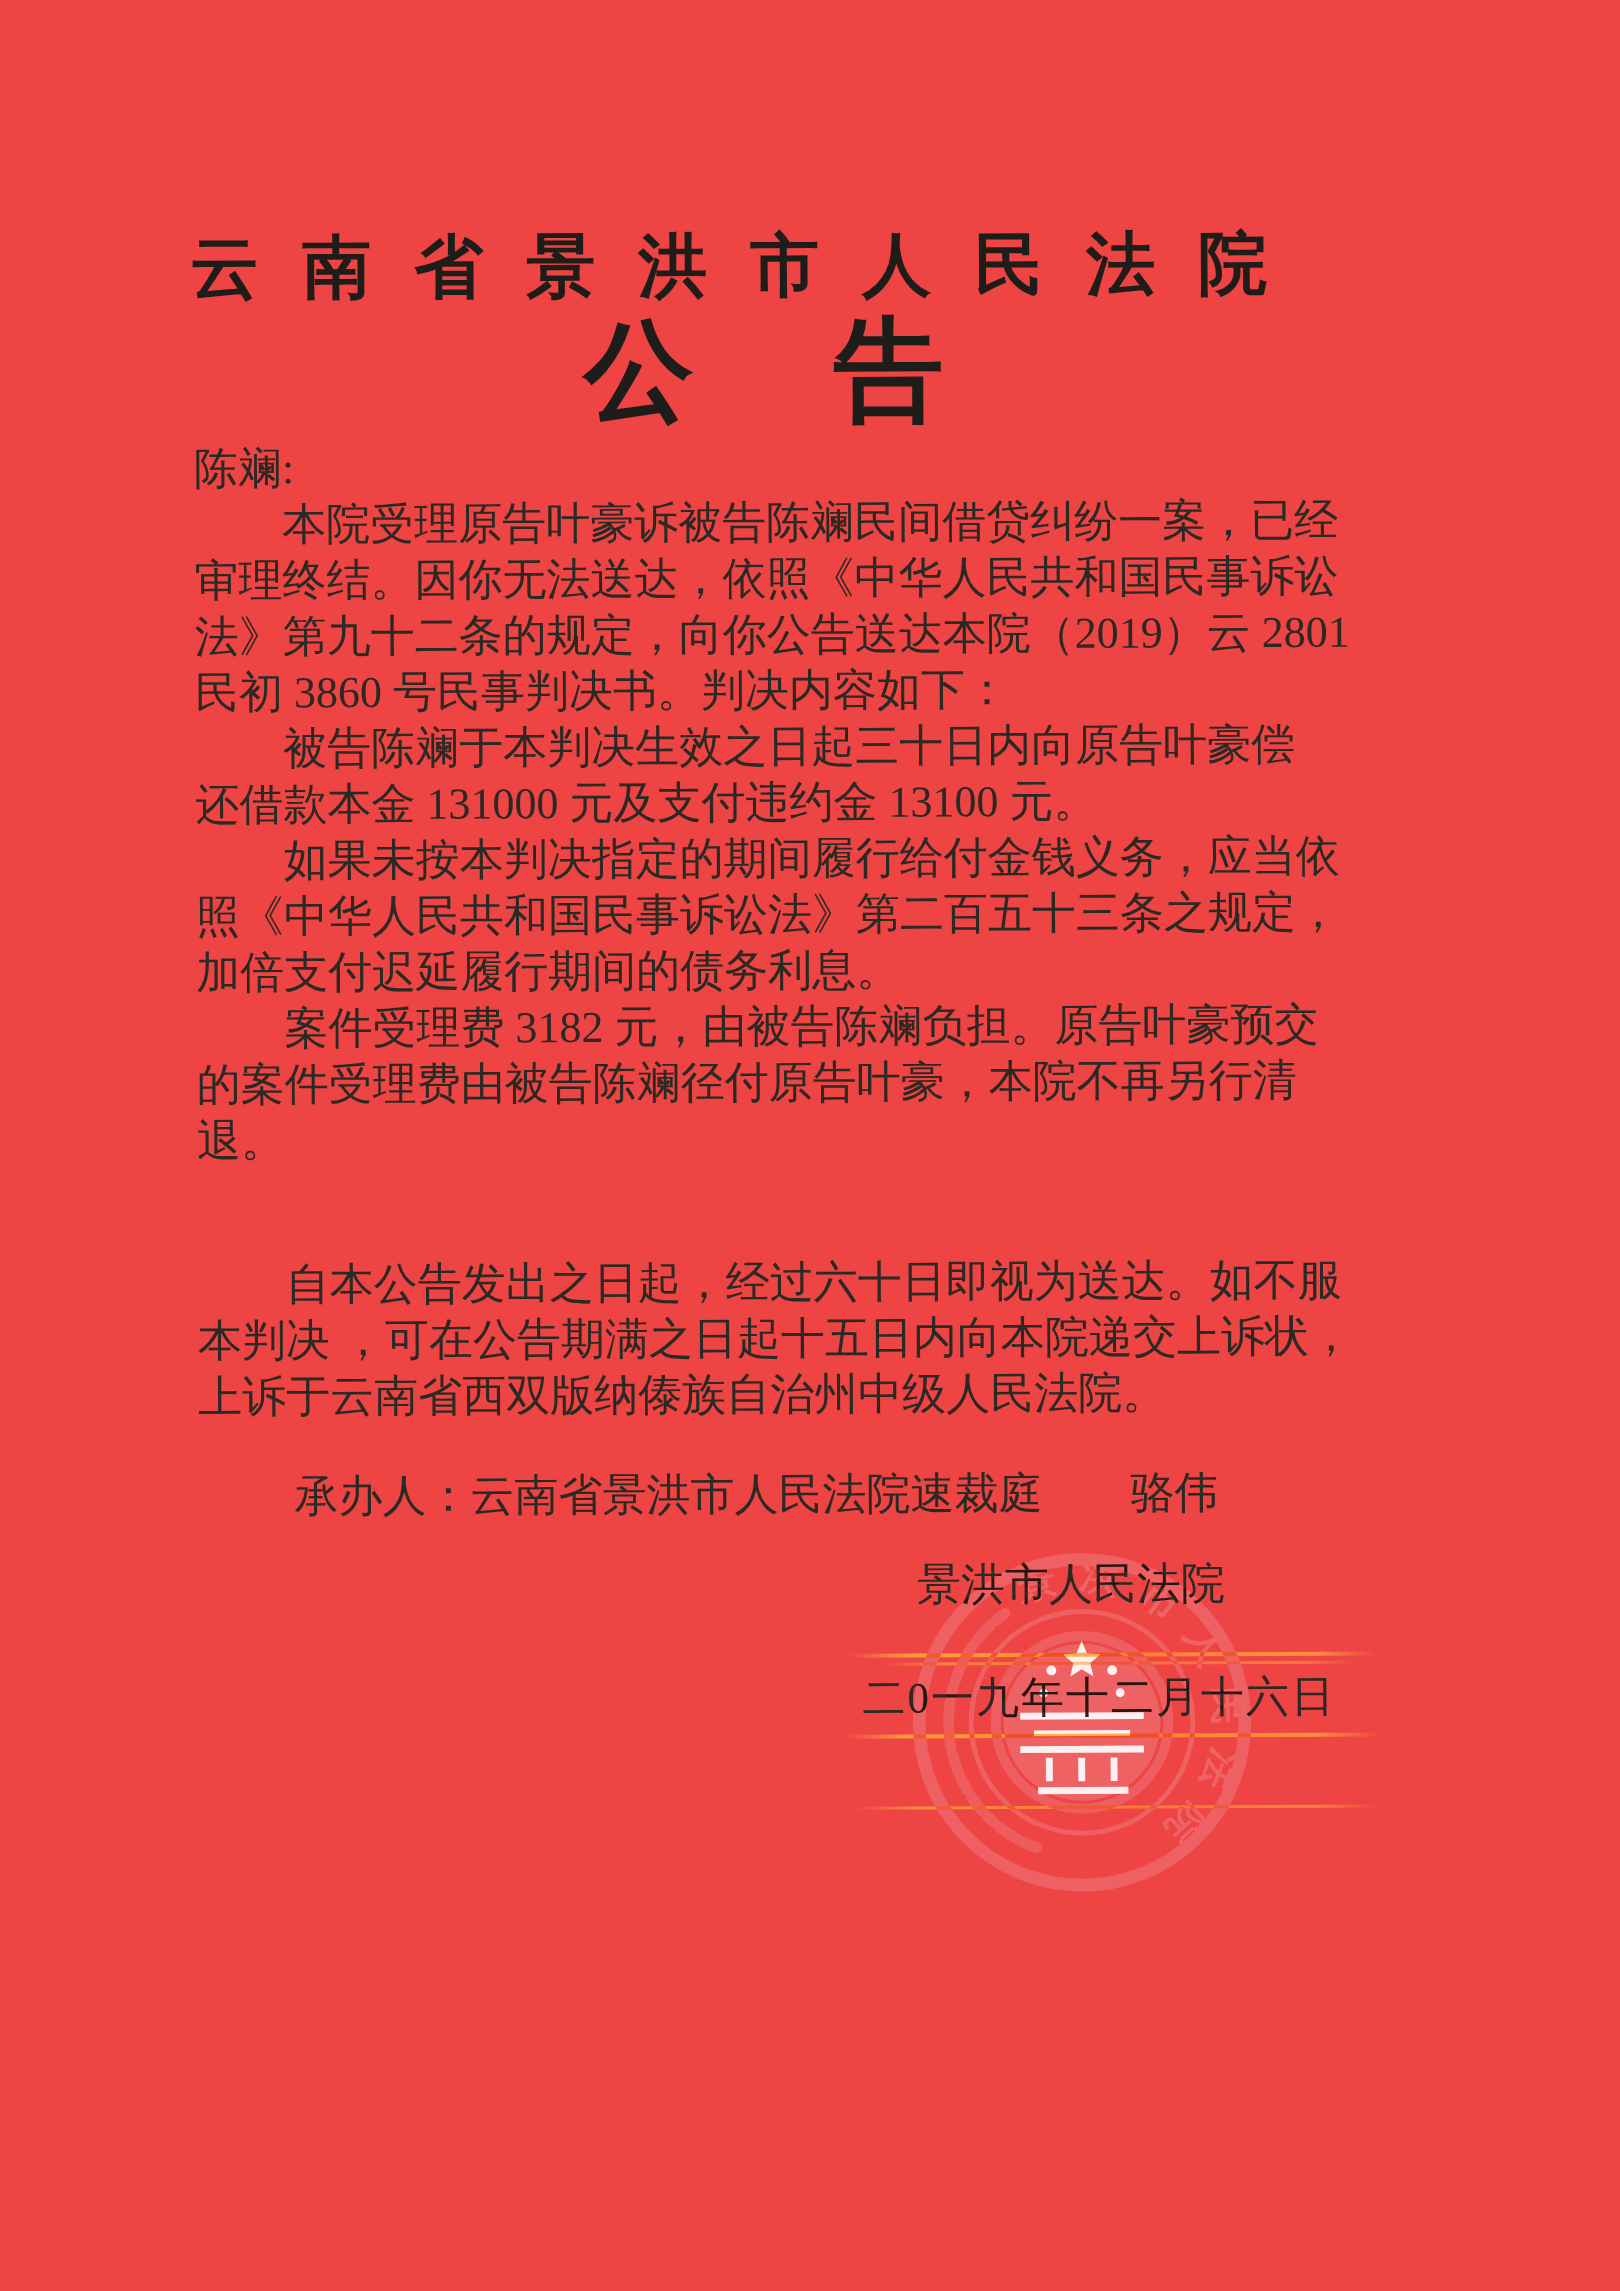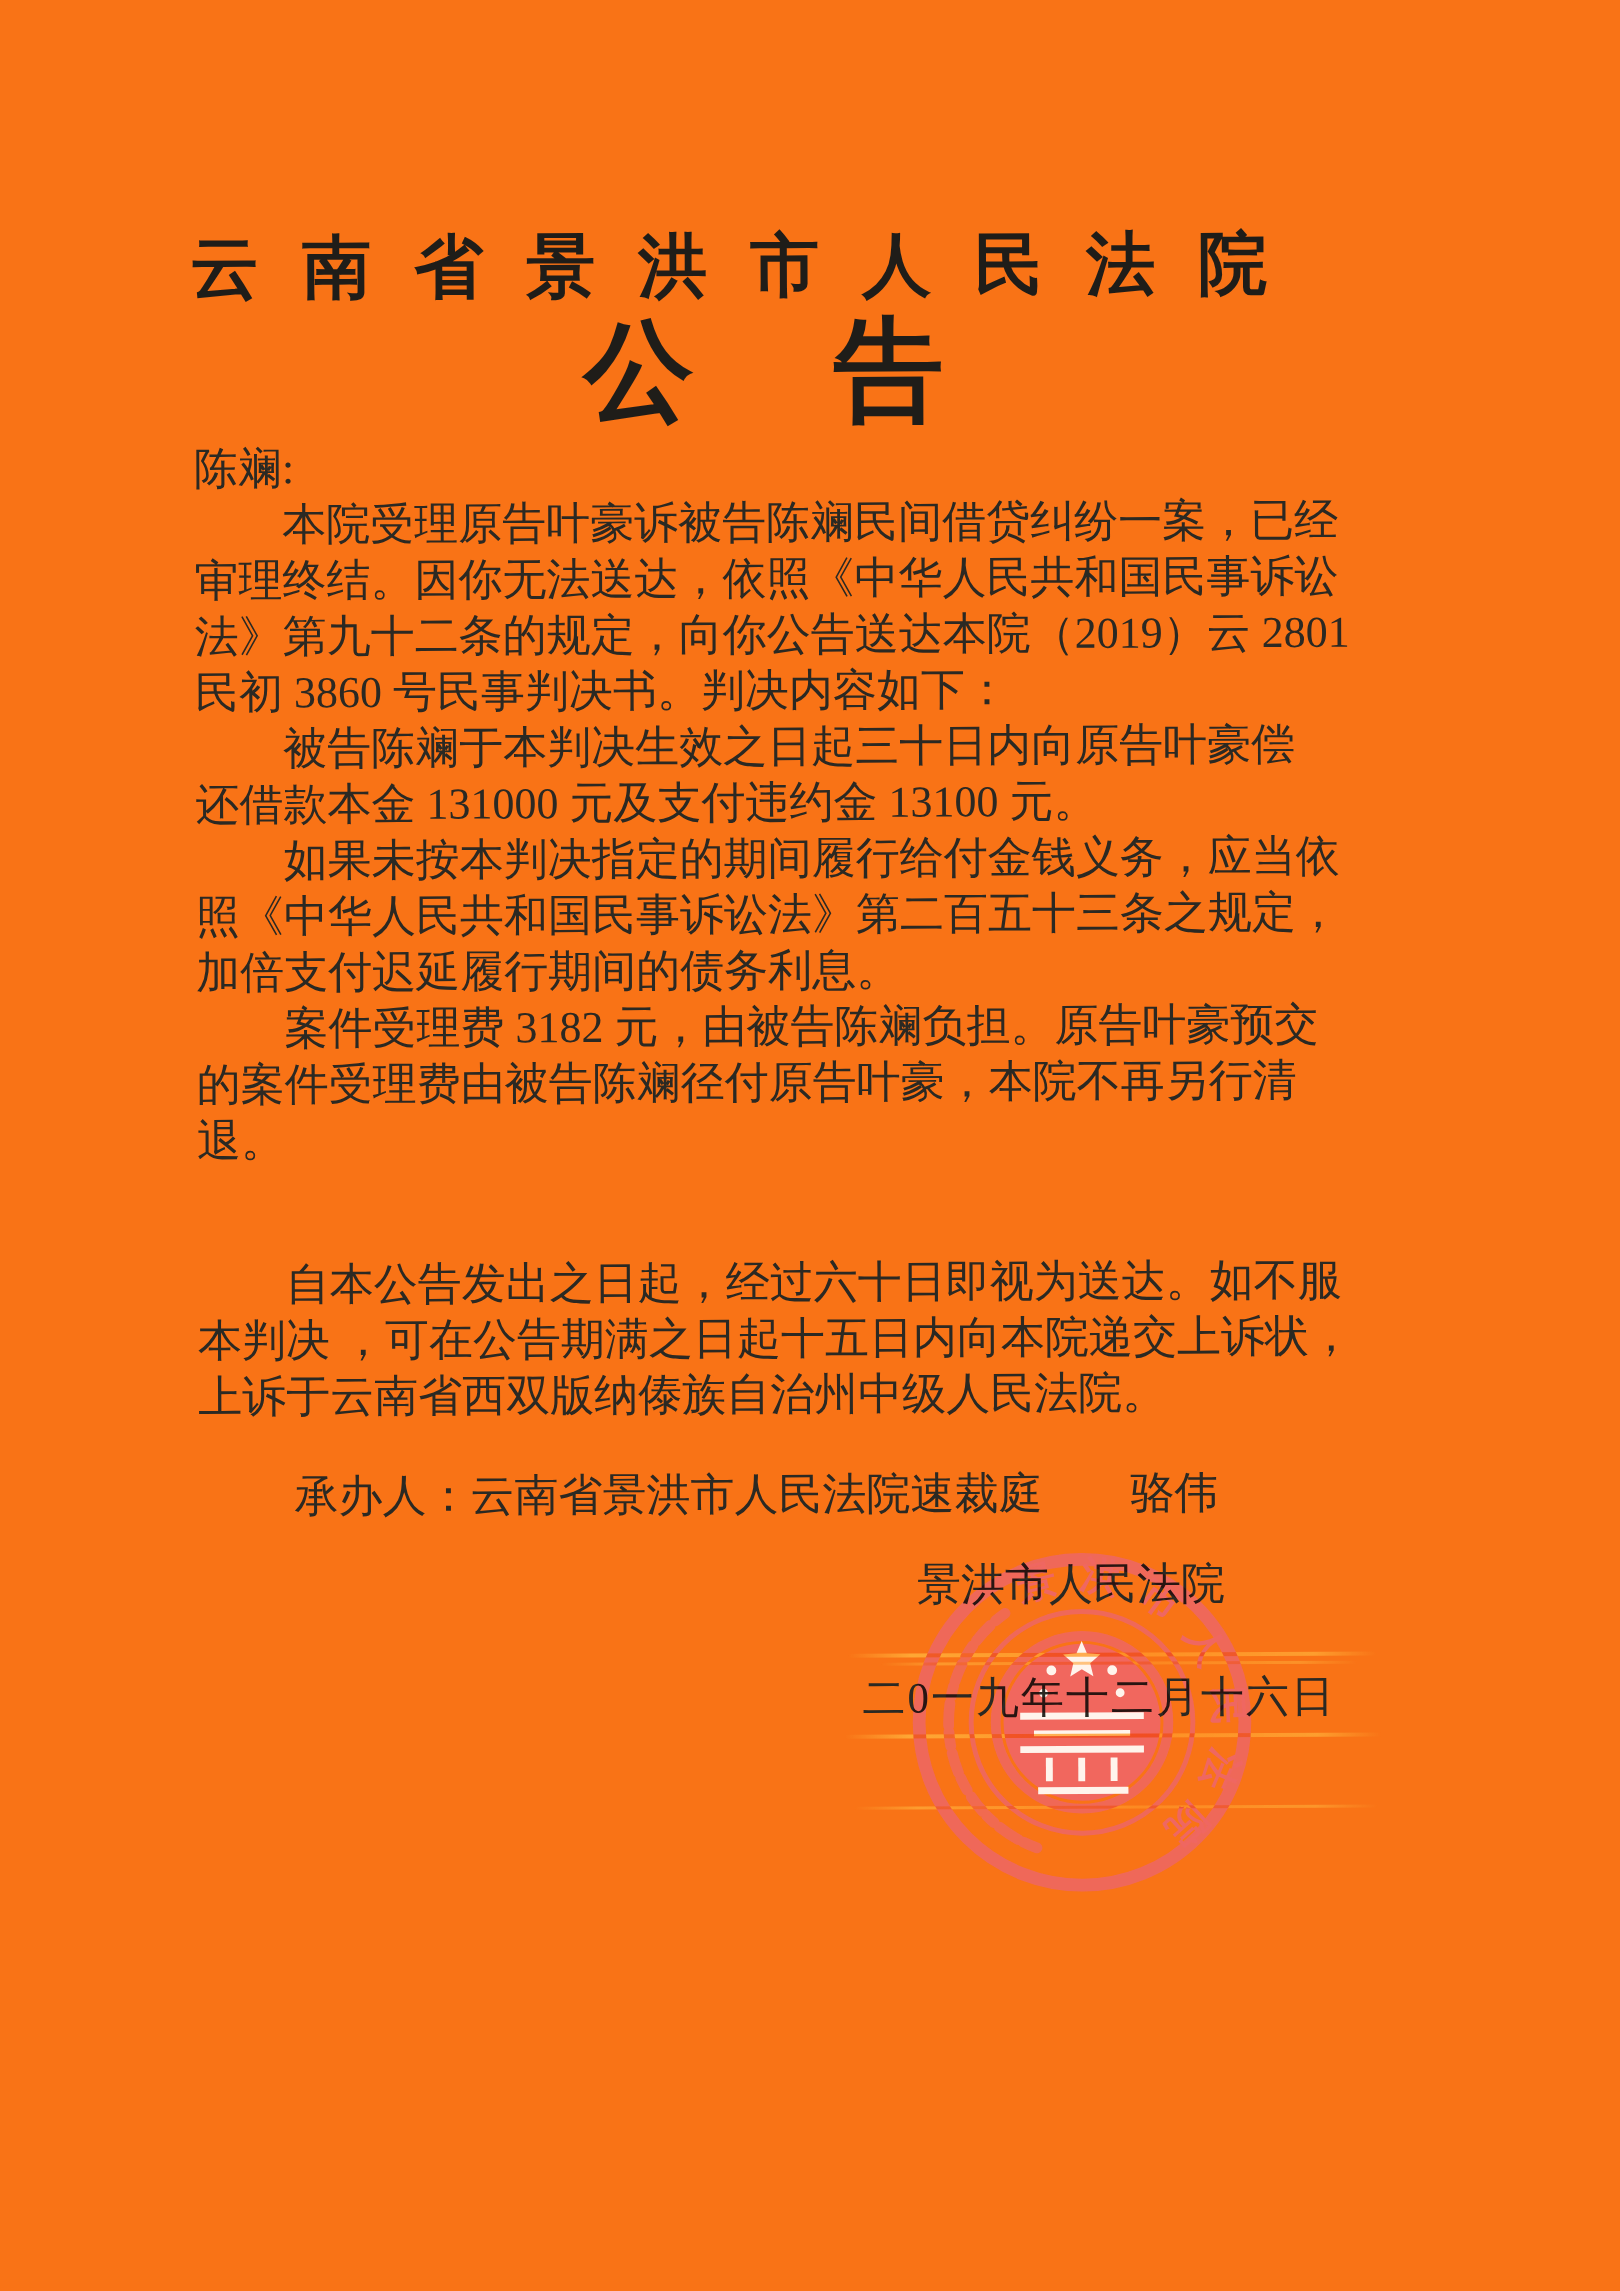--- a/index.html
+++ b/index.html
@@ -1,19 +1,19 @@
 <!DOCTYPE html>
 <html><head>
 <meta charset="utf-8">
 <style>
   html,body{margin:0;padding:0;background:#e8e8e8;}
   .page{
     position:relative;
     width:1620px;height:2292px;
-    background:#f97316;
+    background:#ef4444;
     overflow:hidden;
     font-family:"Liberation Serif", serif;
     color:#2b2923;
   }
   .scan{
     position:absolute;inset:0;
     transform:rotate(-0.25deg);
     transform-origin:50% 40%;
   }
   .court-title{

